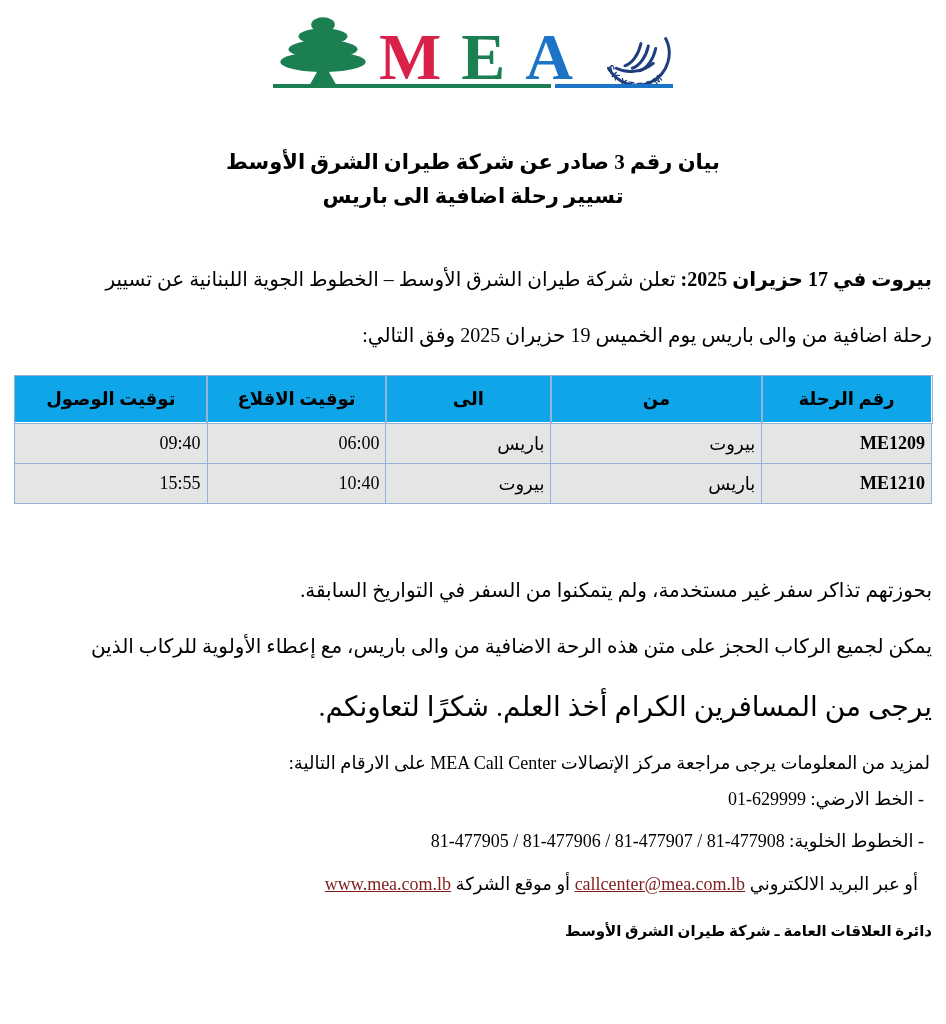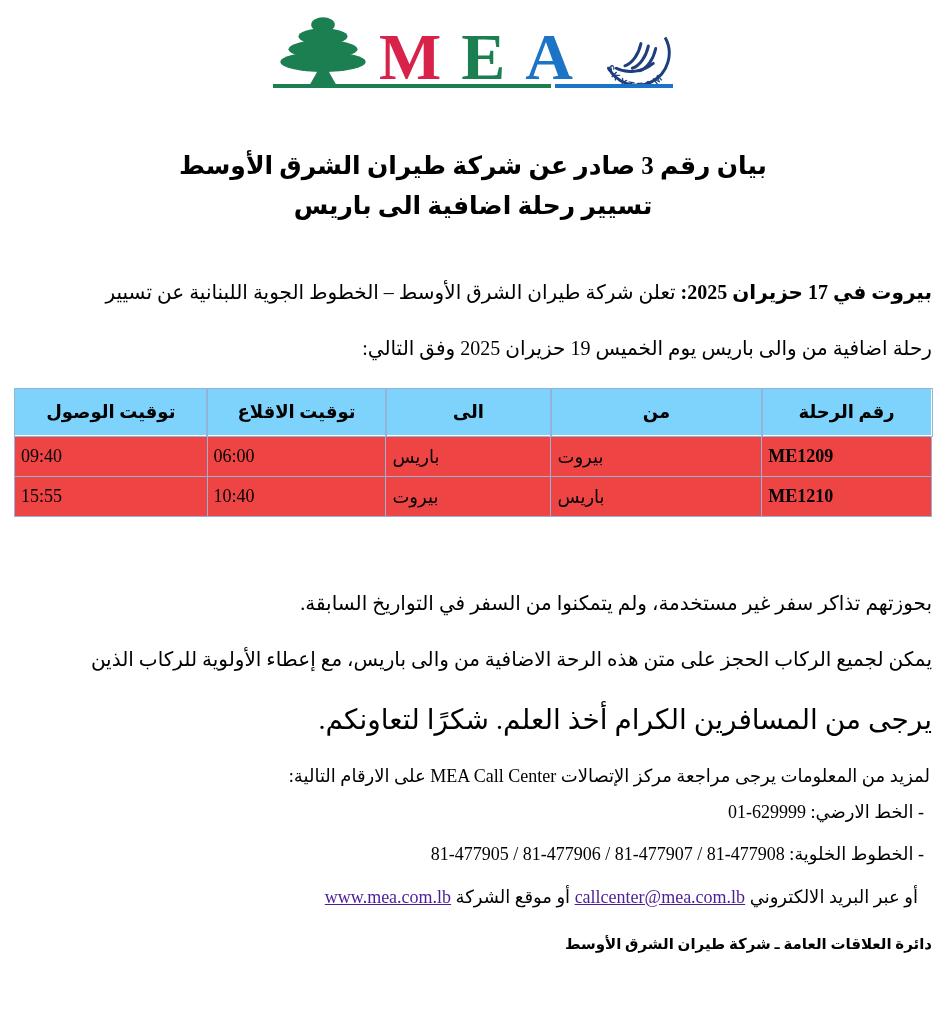--- a/index.html
+++ b/index.html
@@ -20,42 +20,42 @@
   .mea-word{position:relative;display:flex;align-items:flex-end;margin-left:6px;padding-bottom:8px;}
   .mea-letter{font-size:66px;line-height:0.82;font-weight:bold;letter-spacing:0;}
   .l-m{color:#D8224A;margin-right:20px;}
   .l-e{color:#1B7F52;margin-right:20px;}
   .l-a{color:#1B74C5;}
   .bar{position:absolute;height:4px;bottom:4px;}
   .bar-green{left:0;width:278px;background:#1B7F52;}
   .bar-blue{left:282px;width:118px;background:#1B74C5;}
   .skyteam{width:74px;height:74px;margin-left:26px;margin-bottom:4px;}
   
-  .title-block{margin-top:54px;text-align:center;font-weight:bold;font-size:25px;line-height:1.6;direction:rtl;}
+  .title-block{margin-top:54px;text-align:center;font-weight:bold;font-size:21px;line-height:1.6;direction:rtl;}
   .intro{margin-top:38px;direction:rtl;text-align:right;font-size:20px;}
   .spaced-line{line-height:56px;}
   .intro b{font-weight:bold;}
   
   table.flights{width:100%;border-collapse:collapse;direction:rtl;margin-top:12px;font-size:18px;}
   table.flights th{
-    background:#7dd3fc;border:1px solid #ffffff;border-top:1px solid #95B3D7;
+    background:#0ea5e9;border:1px solid #ffffff;border-top:1px solid #95B3D7;
     border-bottom:2px solid #ffffff;outline:1px solid #95B3D7;
     font-weight:bold;height:42px;padding:2px 6px;
   }
-  table.flights td{border:1px solid #95B3D7;height:35px;text-align:left;padding:2px 6px;background:#ef4444;}
+  table.flights td{border:1px solid #95B3D7;height:35px;text-align:right;padding:2px 6px;background:#e5e5e5;}
   td.flight-no{font-weight:bold;}
   .table-note{direction:rtl;text-align:right;font-size:17px;margin-top:4px;padding-right:2px;}
   .para{margin-top:58px;direction:rtl;text-align:right;font-size:20px;}
   .ack-line{margin-top:16px;direction:rtl;text-align:right;font-size:28px;line-height:34px;}
   
   .contact-intro{margin-top:24px;direction:rtl;text-align:right;font-size:18px;line-height:30px;padding-right:2px;}
   .contact-item{direction:rtl;text-align:right;font-size:18px;line-height:42px;padding-right:8px;}
   .contact-item .num{unicode-bidi:embed;margin-top:20px;}
   .email-line{margin-top:6px;direction:rtl;text-align:right;font-size:18px;line-height:32px;padding-right:14px;}
-  a.doc-link{color:#4c1d95;text-decoration:underline;cursor:pointer;}
+  a.doc-link{color:#7f1d1d;text-decoration:underline;cursor:pointer;}
   .footer-line{margin-top:16px;direction:rtl;text-align:right;font-weight:bold;font-size:15px;line-height:30px;}
 </style>
 </head>
 <body>
 
 <div class="page">
 
   <div class="logo-row">
     <div class="logo-main">
       <svg class="tree" viewBox="0 0 110 84">

